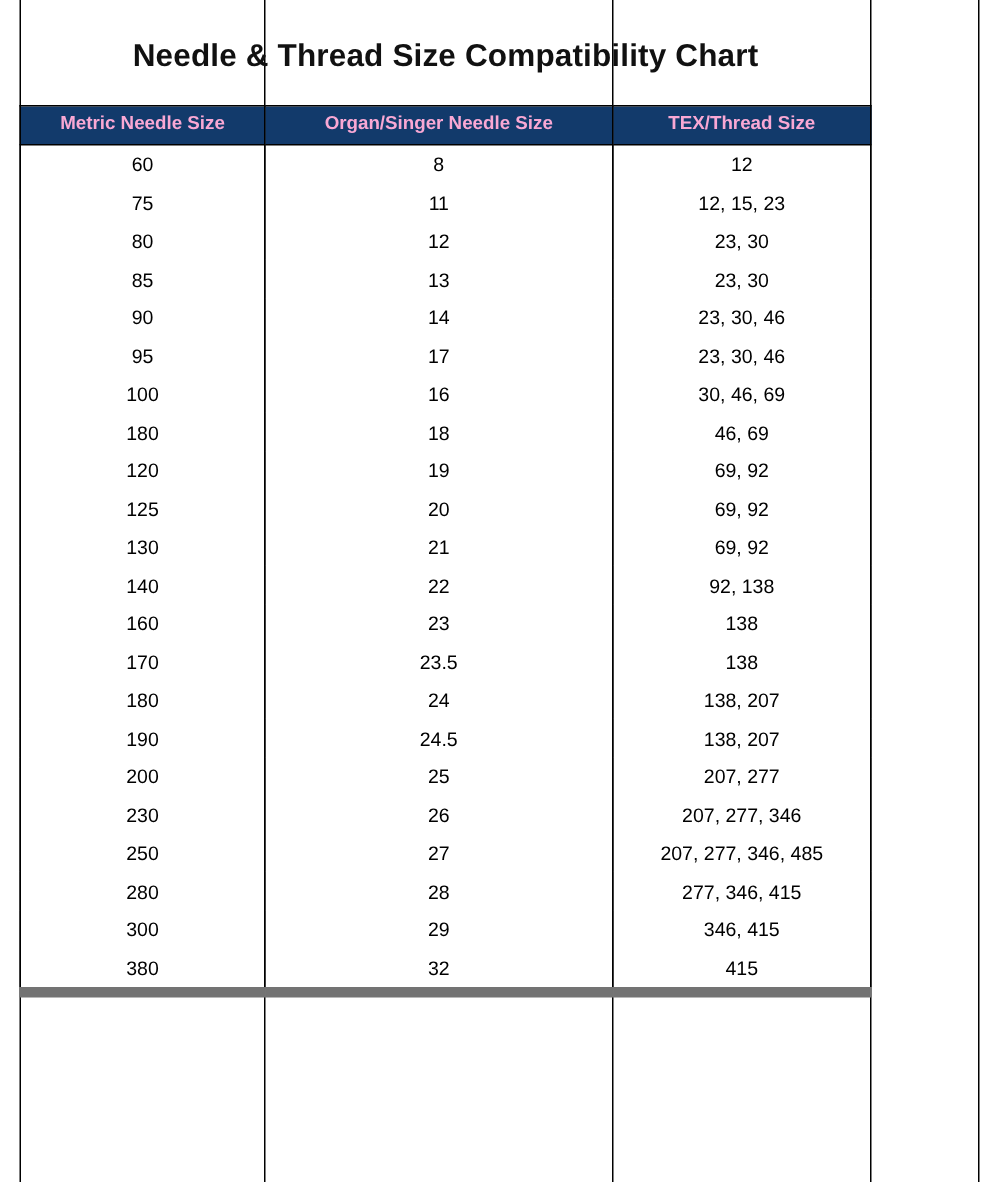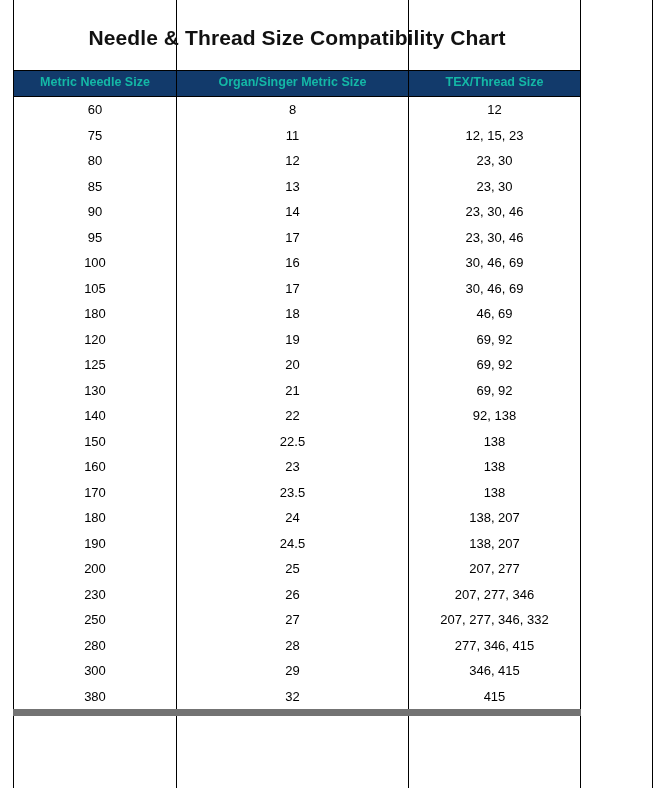--- a/index.html
+++ b/index.html
@@ -51,21 +51,21 @@
   table.chart {
     position: absolute;
     left: 13px;
     top: 70px;
     width: 568px;
     border-collapse: collapse;
     table-layout: fixed;
   }
   table.chart thead th {
     background: #123a6b;
-    color: #14b8a6;
+    color: #f9a8d4;
     font-size: 12.5px;
     font-weight: bold;
     text-align: center;
     padding: 5px 2px 6px 2px;
     border-left: 1px solid #000000;
     border-right: 1px solid #000000;
     border-top: 1px solid #000000;
     border-bottom: 1px solid #000000;
     line-height: 1.1;
   }
@@ -111,21 +111,21 @@
 
   <table class="chart">
     <colgroup>
       <col class="col-a">
       <col class="col-b">
       <col class="col-c">
     </colgroup>
     <thead>
       <tr>
         <th style="background: rgb(18, 58, 107);">Metric Needle Size</th>
-        <th style="background: rgb(18, 58, 107);">Organ/Singer Metric Size</th>
+        <th style="background: rgb(18, 58, 107);">Organ/Singer Needle Size</th>
         <th style="background: rgb(18, 58, 107);">TEX/Thread Size</th>
       </tr>
     </thead>
     <tbody id="table-body">
         <tr>
           <td>60</td>
           <td>8</td>
           <td>12</td>
         </tr>
         <tr>
@@ -152,25 +152,20 @@
           <td>95</td>
           <td>17</td>
           <td>23, 30, 46</td>
         </tr>
         <tr>
           <td>100</td>
           <td>16</td>
           <td>30, 46, 69</td>
         </tr>
         <tr>
-          <td>105</td>
-          <td>17</td>
-          <td>30, 46, 69</td>
-        </tr>
-        <tr>
           <td>180</td>
           <td>18</td>
           <td>46, 69</td>
         </tr>
         <tr>
           <td>120</td>
           <td>19</td>
           <td>69, 92</td>
         </tr>
         <tr>
@@ -182,25 +177,20 @@
           <td>130</td>
           <td>21</td>
           <td>69, 92</td>
         </tr>
         <tr>
           <td>140</td>
           <td>22</td>
           <td>92, 138</td>
         </tr>
         <tr>
-          <td>150</td>
-          <td>22.5</td>
-          <td>138</td>
-        </tr>
-        <tr>
           <td>160</td>
           <td>23</td>
           <td>138</td>
         </tr>
         <tr>
           <td>170</td>
           <td>23.5</td>
           <td>138</td>
         </tr>
         <tr>
@@ -219,21 +209,21 @@
           <td>207, 277</td>
         </tr>
         <tr>
           <td>230</td>
           <td>26</td>
           <td>207, 277, 346</td>
         </tr>
         <tr>
           <td>250</td>
           <td>27</td>
-          <td>207, 277, 346, 332</td>
+          <td>207, 277, 346, 485</td>
         </tr>
         <tr>
           <td>280</td>
           <td>28</td>
           <td>277, 346, 415</td>
         </tr>
         <tr>
           <td>300</td>
           <td>29</td>
           <td>346, 415</td>

